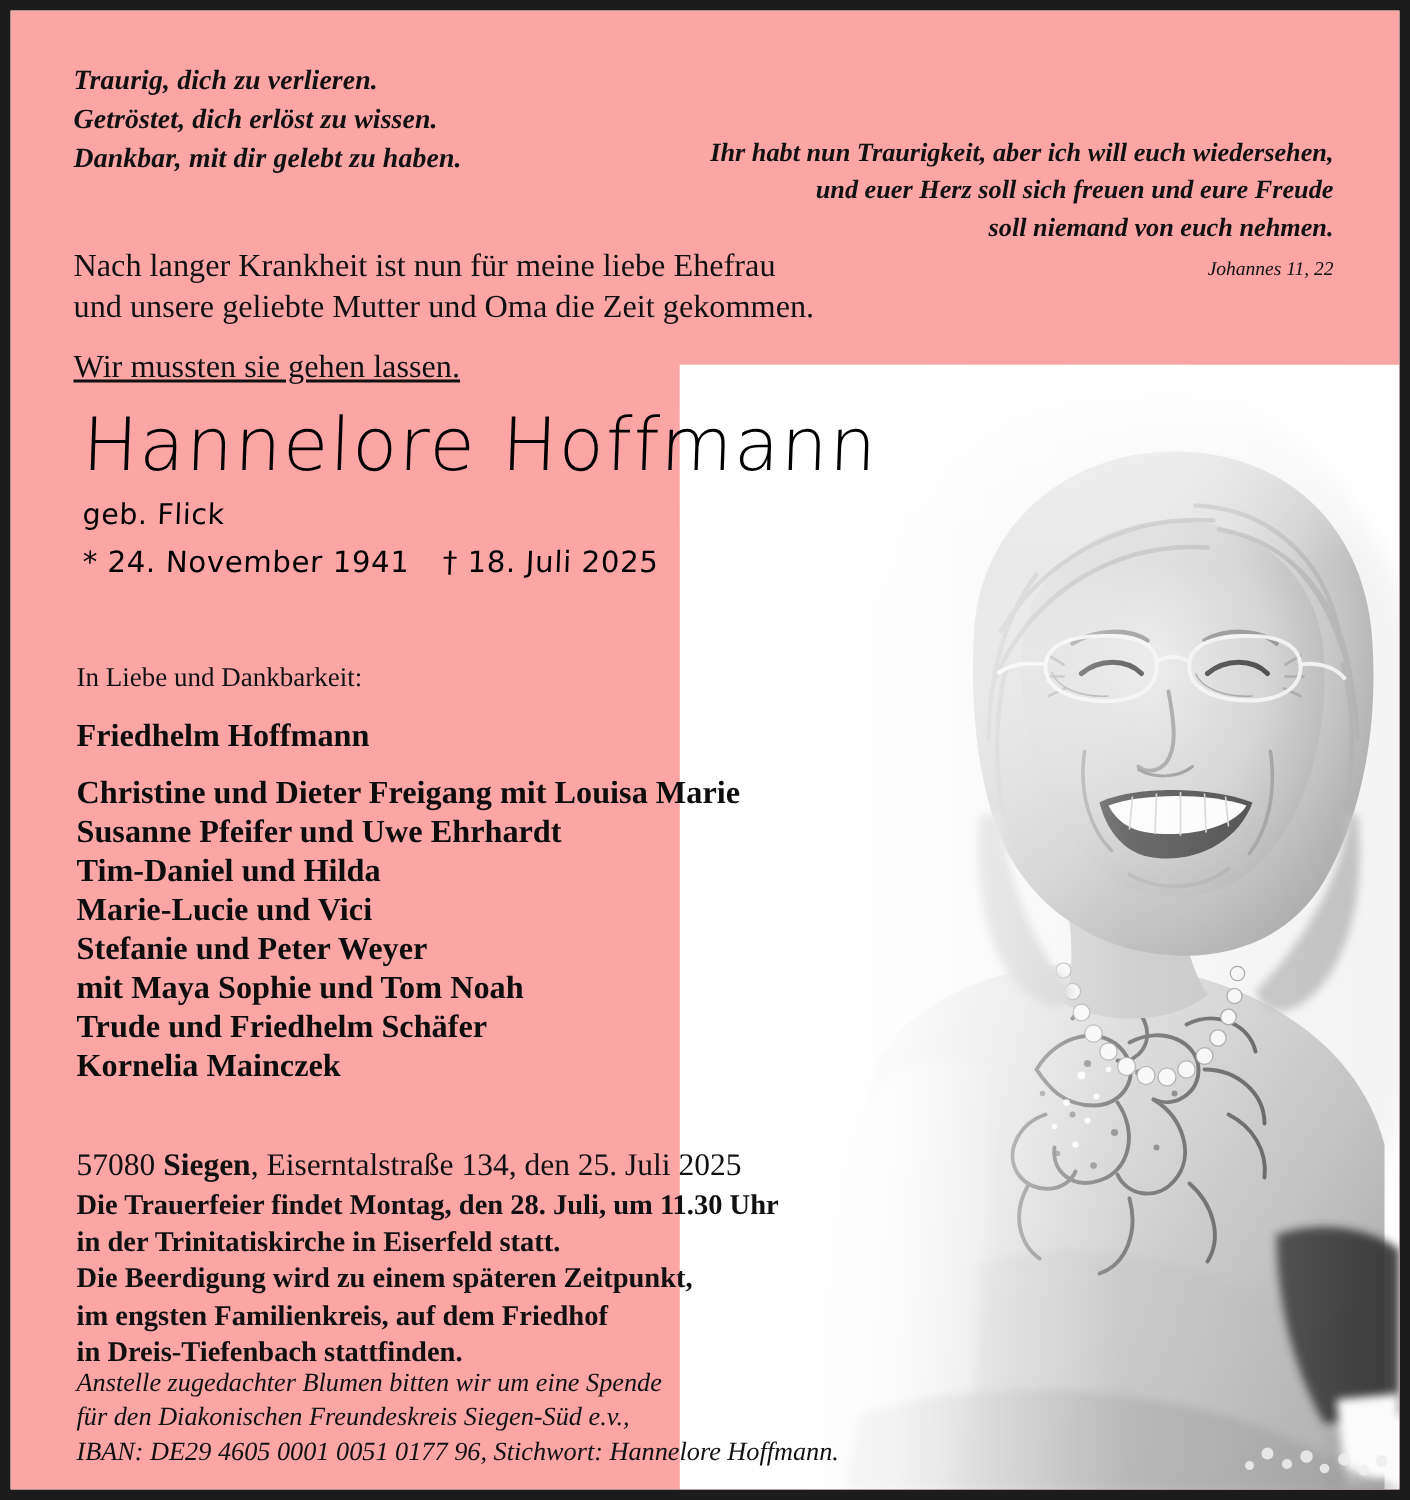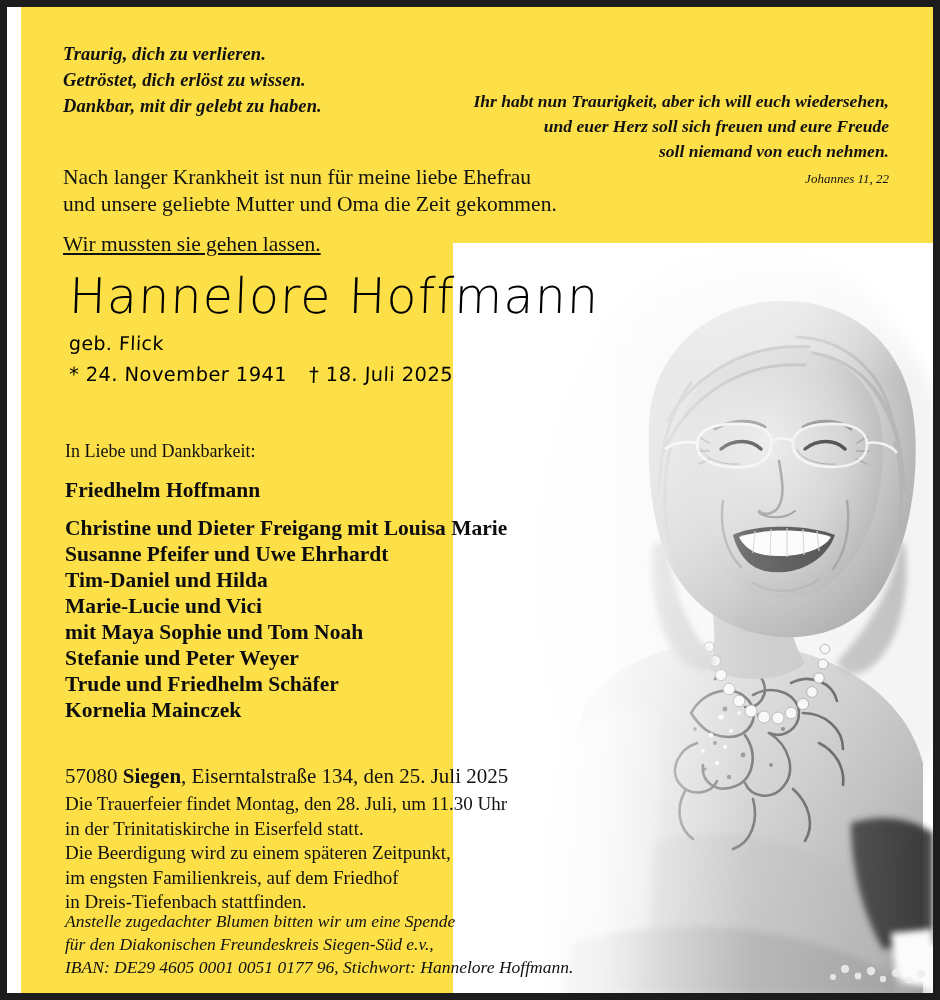--- a/index.html
+++ b/index.html
@@ -17,23 +17,22 @@
     height: 1000px;
     box-sizing: border-box;
     background: #ffffff;
     border: 7px solid #1c1c1c;
     overflow: hidden;
   }
 
   .sheet {
     position: absolute;
     inset: 0;
-    background: #fde047;
+    background: #fca5a5;
     overflow: hidden;
-    margin-left: 14px;
   }
 
   
   .photo-wrap {
     position: absolute;
     right: 0;
     top: 236px;
     width: 480px;
     height: 750px;
     overflow: hidden;
@@ -156,21 +155,21 @@
     font-size: 21px;
     line-height: 28px;
     white-space: nowrap;
   }
   .service-head b { font-weight: bold; }
   .service-line {
     font-size: 19px;
     line-height: 24.5px;
     white-space: nowrap;
   }
-  .service-lines { margin-top: 2px; }
+  .service-lines { margin-top: 2px; font-weight: bold; }
 
   .donation {
     position: absolute;
     left: 44px;
     top: 903px;
     font-style: italic;
     font-size: 17.5px;
     line-height: 23px;
     color: #111111;
   }
@@ -419,22 +418,22 @@
     </div>
 
     <div class="gratitude-label">In Liebe und Dankbarkeit:</div>
 
     <div class="mourners">
       <div class="mourner">Friedhelm Hoffmann</div>
       <div class="mourner spaced">Christine und Dieter Freigang mit Louisa Marie</div>
       <div class="mourner tight">Susanne Pfeifer und Uwe Ehrhardt</div>
       <div class="mourner tight">Tim-Daniel und Hilda</div>
       <div class="mourner tight">Marie-Lucie und Vici</div>
+      <div class="mourner tight">Stefanie und Peter Weyer</div>
       <div class="mourner tight">mit Maya Sophie und Tom Noah</div>
-      <div class="mourner tight">Stefanie und Peter Weyer</div>
       <div class="mourner tight">Trude und Friedhelm Schäfer</div>
       <div class="mourner tight">Kornelia Mainczek</div>
     </div>
 
     <div class="service-block">
       <div class="service-head"><span>57080</span> <b>Siegen</b><span>, Eiserntalstraße 134, den 25. Juli 2025</span></div>
       <div class="service-lines">
         <div class="service-line">Die Trauerfeier findet Montag, den 28. Juli, um 11.30 Uhr</div>
         <div class="service-line">in der Trinitatiskirche in Eiserfeld statt.</div>
         <div class="service-line">Die Beerdigung wird zu einem späteren Zeitpunkt,</div>

